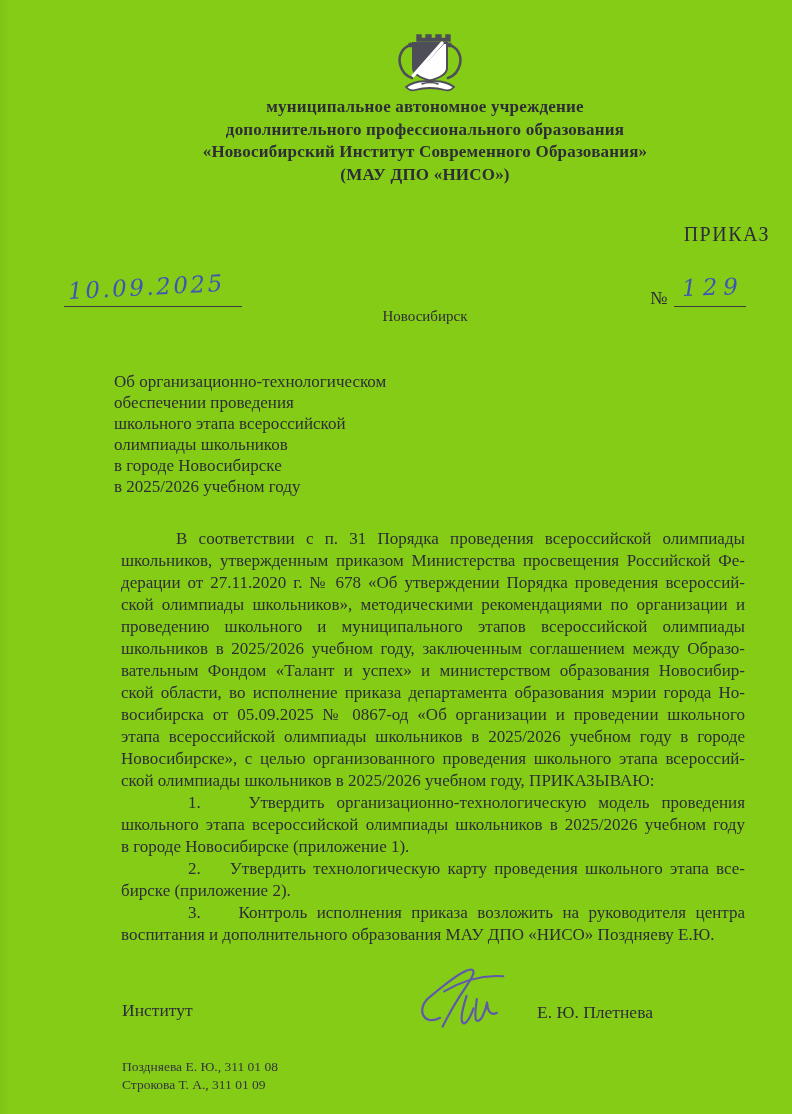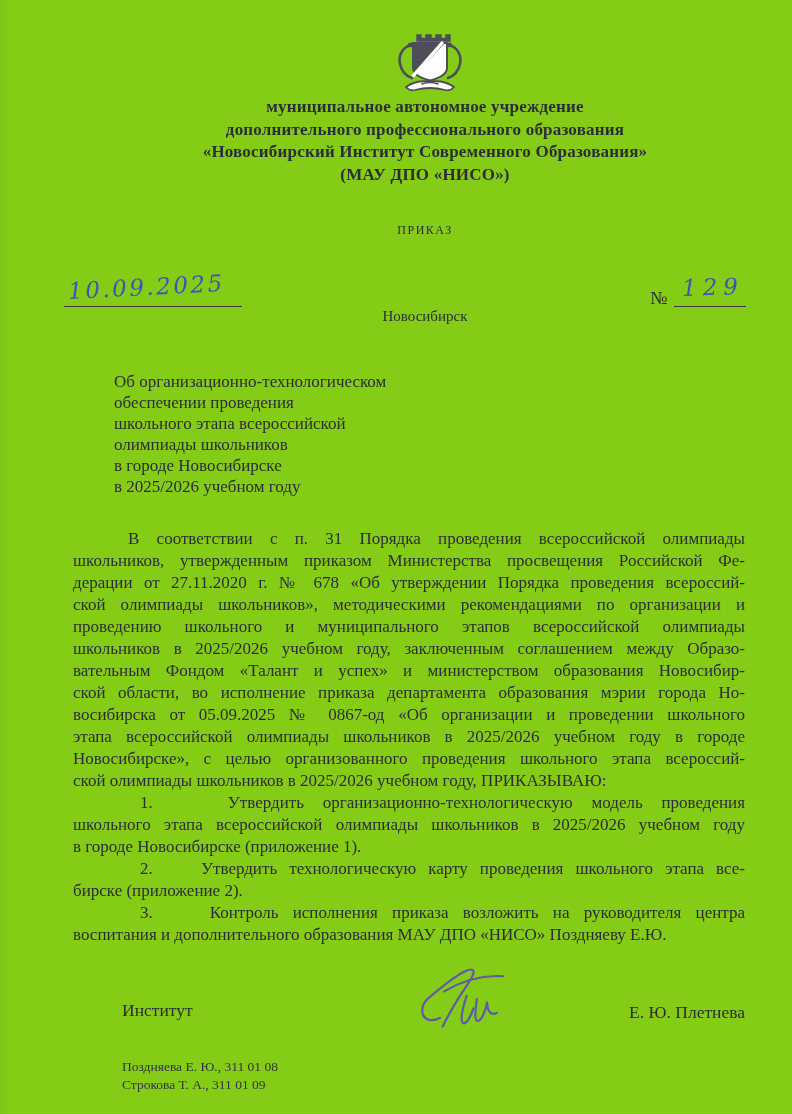--- a/index.html
+++ b/index.html
@@ -21,21 +21,21 @@
     pointer-events:none;
   }
   .emblem{position:absolute;left:396px;top:26px;width:68px;height:70px;}
   .org-block{
     position:absolute;left:80px;top:96px;width:690px;
     text-align:center;font-weight:bold;font-size:17px;line-height:22.5px;
     letter-spacing:.2px;
   }
   .order-title{
     position:absolute;left:80px;top:223px;width:690px;
-    text-align:center;font-size:12px;letter-spacing:1.5px;
+    text-align:right;font-size:20px;letter-spacing:1.5px;
   }
   .date-group{position:absolute;left:64px;top:272px;width:178px;height:34px;
     border-bottom:1.6px solid #3a3a42;}
   .hand{
     font-family:"DejaVu Serif",serif;font-style:italic;
     color:#3f55b5;
   }
   .date-hw{
     position:absolute;left:4px;top:2px;font-size:23px;letter-spacing:2.5px;
     transform:rotate(-3deg);white-space:nowrap;
@@ -51,27 +51,27 @@
     text-align:center;font-size:15px;
   }
   .subject-block{
     position:absolute;left:114px;top:371px;width:360px;
     font-size:17px;line-height:21px;
   }
   .order-body{
     position:absolute;left:73px;top:528px;width:672px;
     font-size:17px;line-height:22px;
   }
-  .bline{text-align:justify;text-align-last:justify;white-space:normal;}
+  .bline{text-align:justify;text-align-last:justify;white-space:normal;margin-left:48px;}
   .bline.last{text-align:left;text-align-last:left;}
   .bline.first{text-indent:55px;}
   .bline.first.numbered{text-indent:67px;}
   .sig-position{position:absolute;left:122px;top:1000px;font-size:17.5px;}
   .sig-name{position:absolute;left:445px;top:1002px;width:300px;
-    text-align:right;font-size:17.5px;}
+    text-align:center;font-size:17.5px;}
   .sig-scribble{position:absolute;left:405px;top:958px;width:120px;height:88px;
     transform:rotate(-4deg);}
   .contact-block{
     position:absolute;left:122px;top:1058px;
     font-size:13.5px;line-height:18px;color:#34343d;
   }
 </style>
 </head>
 <body>
 

